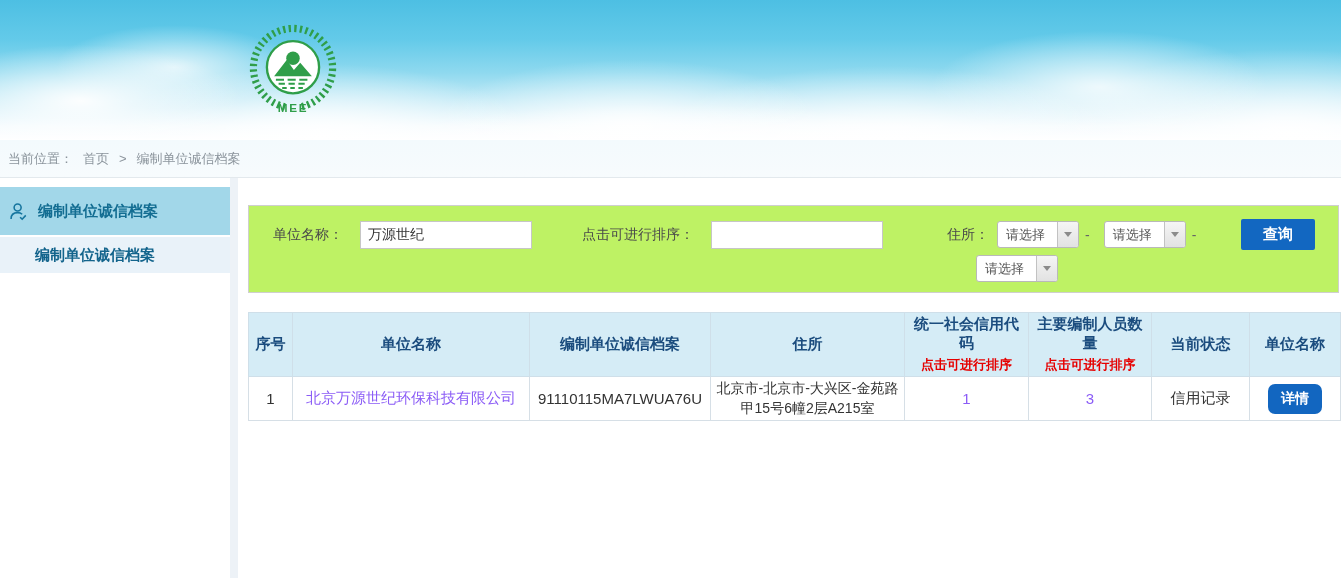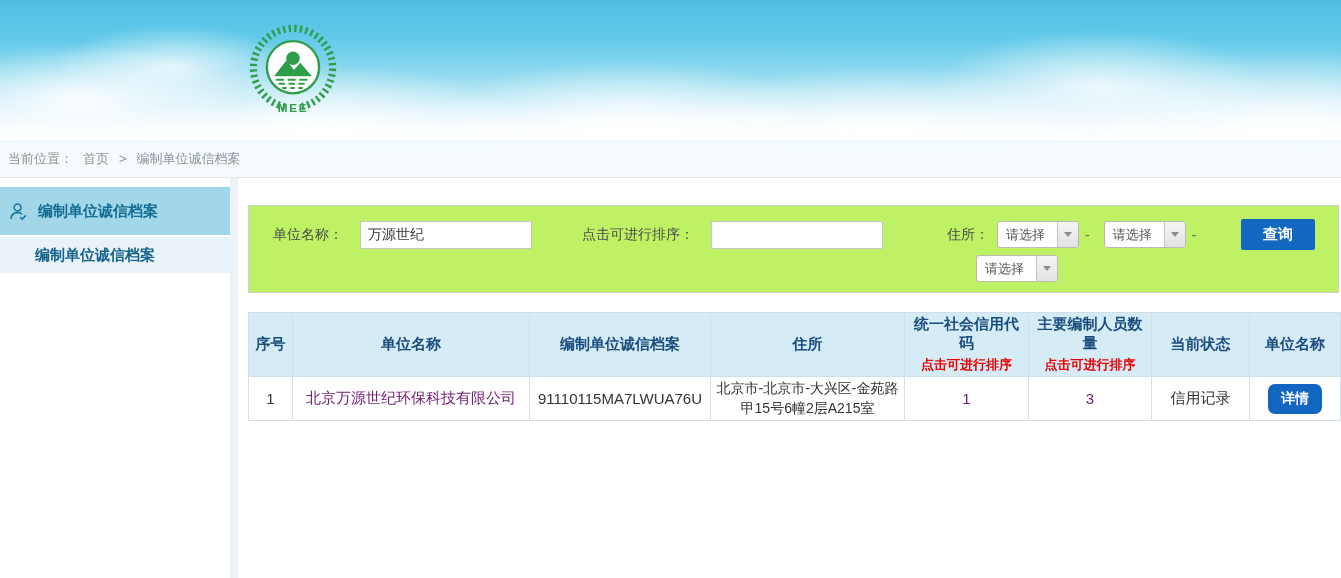--- a/index.html
+++ b/index.html
@@ -63,21 +63,21 @@
     font-family:Liberation Mono, monospace; }
 
   
   .table-wrap { margin-top:19px; }
   table.results { border-collapse:collapse; width:100%; table-layout:fixed; }
   .results th { background:#d5ecf6; border:1px solid #cfdfe9; color:#1b4c7e; font-size:15px; font-weight:bold;
     height:48px; text-align:center; padding:2px 3px; }
   .results th .sub { display:block; color:#e60000; font-size:13px; font-weight:bold; margin-top:3px; }
   .results td { border:1px solid #d6dfe6; background:#fff; height:44px; text-align:center;
     font-size:15px; color:#333; padding:2px 5px; }
-  .cell-link { color:#701a75; text-decoration:none; cursor:pointer;text-align:right; }
+  .cell-link { color:#8b5cf6; text-decoration:none; cursor:pointer;text-align:right; }
   td.addr { font-size:14px; line-height:1.4; }
   .detail-btn { background:#1266c0; color:#fff; border:none; border-radius:7px; padding:6px 13px;
     font-size:14px; font-weight:bold; cursor:pointer; font-family:"Liberation Sans","DejaVu Sans",sans-serif; }
 </style>
 </head>
 <body>
 
 <div class="screen">
 
   <div class="header">

